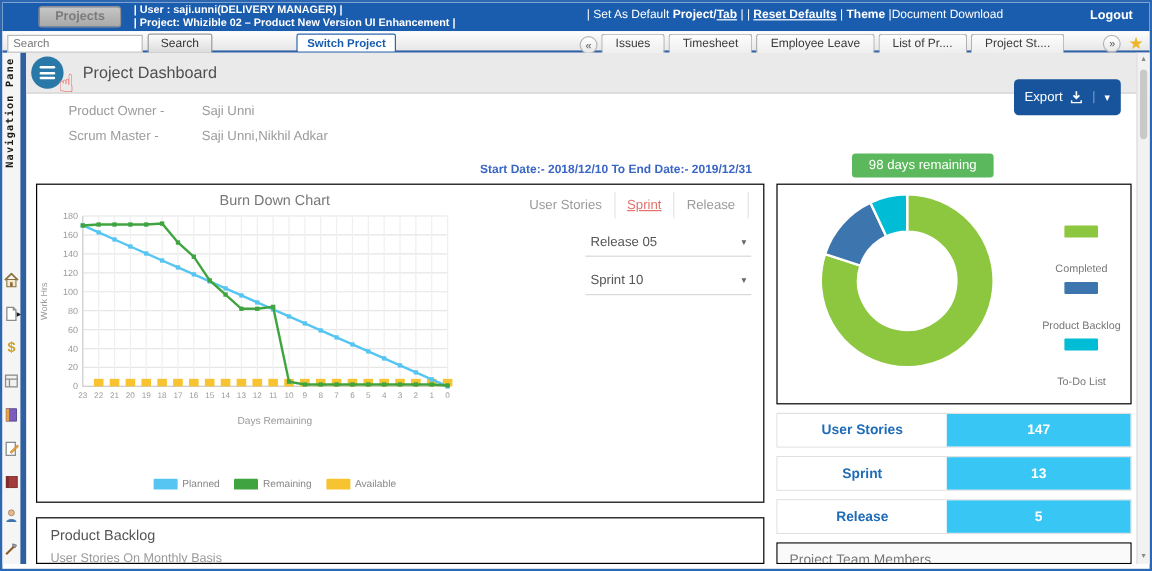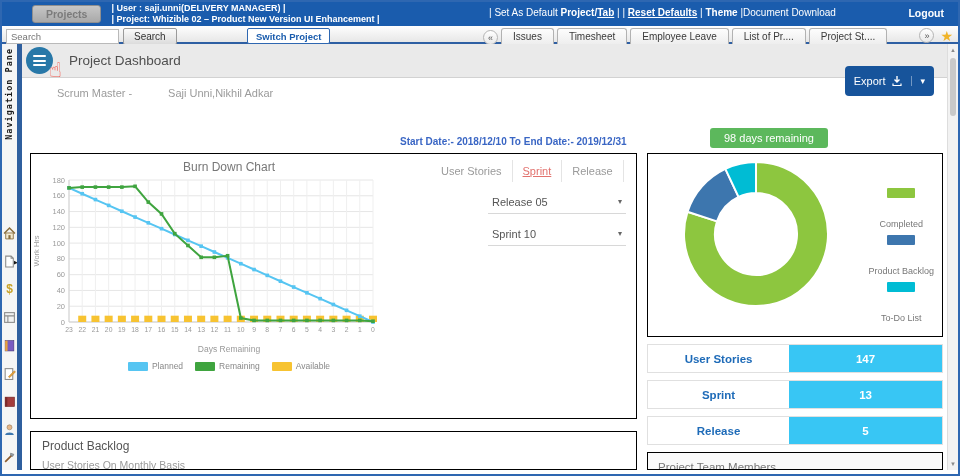--- a/index.html
+++ b/index.html
@@ -65,21 +65,21 @@
 
   
   .columns { display:flex; padding:3px 0 0 8px; gap:10px; height:320px; }
   .panel { background:#fff; border:1px solid #000000; }
   .left-col { width:607px; display:flex; flex-direction:column; }
   .burndown-panel { height:266px; position:relative; }
   .chart-zone { width:366px; padding-top:6px; }
   .chart-title { text-align:center; font-size:12px; color:#777; padding-left:30px; }
   .xaxis-label { text-align:center; font-size:8.5px; color:#999; padding-left:30px; margin-top:-2px; }
   .burn-legend { display:flex; justify-content:center; gap:12px; margin-top:7px; padding-left:30px; }
-  .burn-legend .item { display:flex; align-items:center; gap:4px; font-size:8.5px; color:#888; }
+  .burn-legend .item { display:flex; align-items:center; gap:4px; font-size:8.5px; color:#888;margin-top:36px; }
   .chip { width:20px; height:9px; border-radius:1px; display:inline-block; }
   .filter-zone { position:absolute; left:400px; top:6px; width:200px; }
   .ftabs { display:flex; font-size:11px; color:#9a9a9a; }
   .ftab { padding:5px 10px; border-right:1px solid #e4e4e4; cursor:pointer; white-space:nowrap; }
   .ftab:first-child { border-left:1px solid #e4e4e4; border-left:none; }
   .ftab.active { color:#E2726E; text-decoration:underline; }
   .dropdown { margin:11px 0 0 57px; width:138px; border-bottom:1px solid #d8d8d8; padding:3px 4px 5px 4px;
     font-size:11px; color:#555; position:relative; cursor:pointer; }
   .dd-caret { position:absolute; right:4px; top:4px; font-size:8px; color:#666; }
   .backlog-panel { flex:1; margin-top:12px; overflow:hidden; padding:7px 11px; }
@@ -213,20 +213,24 @@
           <span>Export</span>
           <svg width="12" height="12" viewBox="0 0 12 12">
               <path d="M6 1v5.5M3.5 4.5L6 7l2.5-2.5" stroke="#fff" fill="none" stroke-width="1.4"></path>
               <path d="M2 8.5v2h8v-2" fill="none" stroke="#fff" stroke-width="1.2"></path>
             </svg>
           <span class="export-caret">▾</span>
         </button>
       </div>
 
       <div class="proj-info">
+        <div class="pi-row">
+          <span class="pi-label">Product Owner -</span>
+          <span>Saji Unni</span>
+        </div>
         <div class="pi-row">
           <span class="pi-label">Scrum Master -</span>
           <span>Saji Unni,Nikhil Adkar</span>
         </div>
         <div class="date-range">Start Date:- 2018/12/10 To End Date:- 2019/12/31</div>
         <div class="days-badge" style="background-color: rgb(92, 184, 92);">98 days remaining</div>
       </div>
 
       <div class="columns">
 

